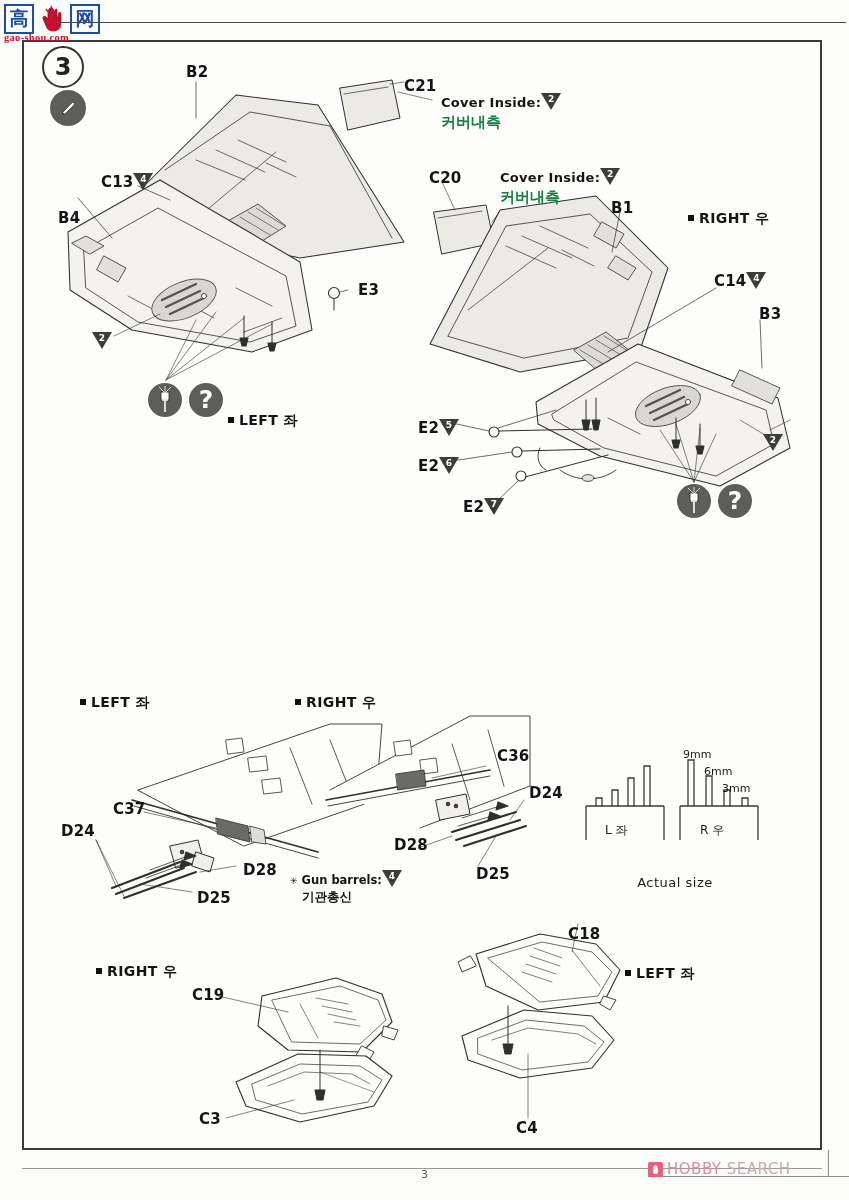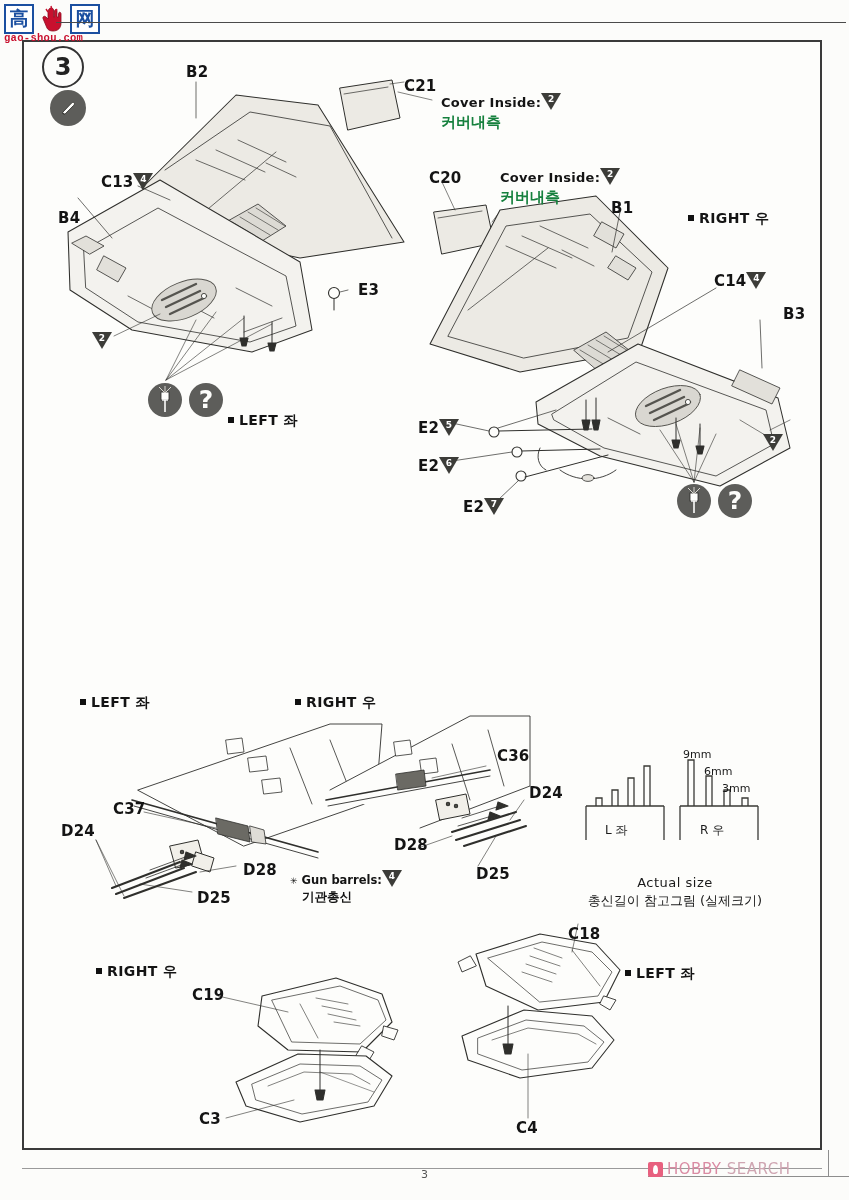--- a/index.html
+++ b/index.html
@@ -14,21 +14,21 @@
          border:2px solid #3a3a3a;background:#fdfdfb;box-sizing:border-box;}
 
   
   .wm-gaoshou{position:absolute;left:4px;top:4px;width:190px;height:44px;}
   .gs-boxes{position:absolute;left:0;top:0;display:flex;gap:3px;align-items:center;}
   .gs-ch{width:26px;height:26px;border:2px solid #1b4fa0;color:#1b4fa0;
          font-size:19px;font-weight:bold;line-height:24px;text-align:center;
          font-family:"DejaVu Sans",sans-serif;background:#fff;}
   .gs-hand{width:30px;height:30px;position:relative;}
   .gs-url{position:absolute;left:0;top:28px;color:#c8102e;font-size:10.5px;
-          font-weight:bold;letter-spacing:.3px;font-family:Liberation Mono, monospace;}
+          font-weight:bold;letter-spacing:.3px;font-family:Liberation Serif, serif;}
   .wm-line-top{position:absolute;left:56px;top:22px;width:790px;height:1px;background:#4a4a4a;}
 
   .wm-hs{position:absolute;left:648px;top:1158px;width:200px;height:30px;}
   .hs-mark{position:absolute;left:0;top:4px;width:15px;height:15px;background:#e8607f;border-radius:2px;}
   .hs-mark:after{content:"";position:absolute;left:5px;top:3px;width:5px;height:9px;
                  background:#fff;border-radius:50% 50% 50% 50%/60% 60% 40% 40%;}
   .hs-text{position:absolute;left:19px;top:2px;font-size:15px;letter-spacing:.5px;
            color:#cfa6b2;font-family:"DejaVu Sans",sans-serif;}
   .hs-text .b{color:#d98ba3;}
   .wm-line-bot{position:absolute;left:0;top:18px;width:660px;height:1px;background:#8d8d8d;}
@@ -308,21 +308,21 @@
       <path d="M578 924 L572 952" stroke-width="0.6"></path>
       <path d="M528 1118 L528 1054" stroke-width="0.6"></path>
     </g>
   </svg>
 
   <div class="lbl lbl-part" style="left:186px;top:63px;">B2</div>
   <div class="lbl lbl-part" style="left:404px;top:77px;">C21</div>
   <div class="lbl lbl-part" style="left:429px;top:169px;">C20</div>
   <div class="lbl lbl-part" style="left:58px;top:185px;margin-top:24px;">B4</div>
   <div class="lbl lbl-part" style="left:611px;top:199px;">B1</div>
-  <div class="lbl lbl-part" style="left:759px;top:305px;margin-left:24px;">B3</div>
+  <div class="lbl lbl-part" style="left:759px;top:305px;">B3</div>
   <div class="lbl lbl-part" style="left:358px;top:281px;">E3</div>
 
   <div class="lbl lbl-part" style="left:101px;top:173px;">
     <span>C13</span><span class="tri"><span class="t"></span><span class="n">4</span></span>
   </div>
 
   <div class="lbl lbl-part" style="left:714px;top:272px;">
     <span>C14</span><span class="tri"><span class="t"></span><span class="n">4</span></span>
   </div>
 
@@ -426,21 +426,20 @@
       <path d="M164 58 L164 50 L170 50 L170 58"></path>
     </g>
   </svg>
 
   <div class="mm" style="left:683px;top:748px;">9mm</div>
   <div class="mm" style="left:704px;top:765px;">6mm</div>
   <div class="mm" style="left:722px;top:782px;">3mm</div>
   <div class="sc-side" style="left:605px;top:822px;">L 좌</div>
   <div class="sc-side" style="left:700px;top:822px;">R 우</div>
   <div class="sc-cap">Actual size</div>
-  <div class="sc-cap2">총신길이 참고그림 (실제크기)</div>
 
 
   <div class="lbl lbl-side" style="left:96px;top:963px;">
     <span class="sq"></span><span>RIGHT</span>&nbsp;<span>우</span>
   </div>
   <div class="lbl lbl-side" style="left:625px;top:965px;">
     <span class="sq"></span><span>LEFT</span>&nbsp;<span>좌</span>
   </div>
 
   <div class="lbl lbl-part" style="left:192px;top:986px;">C19</div>

